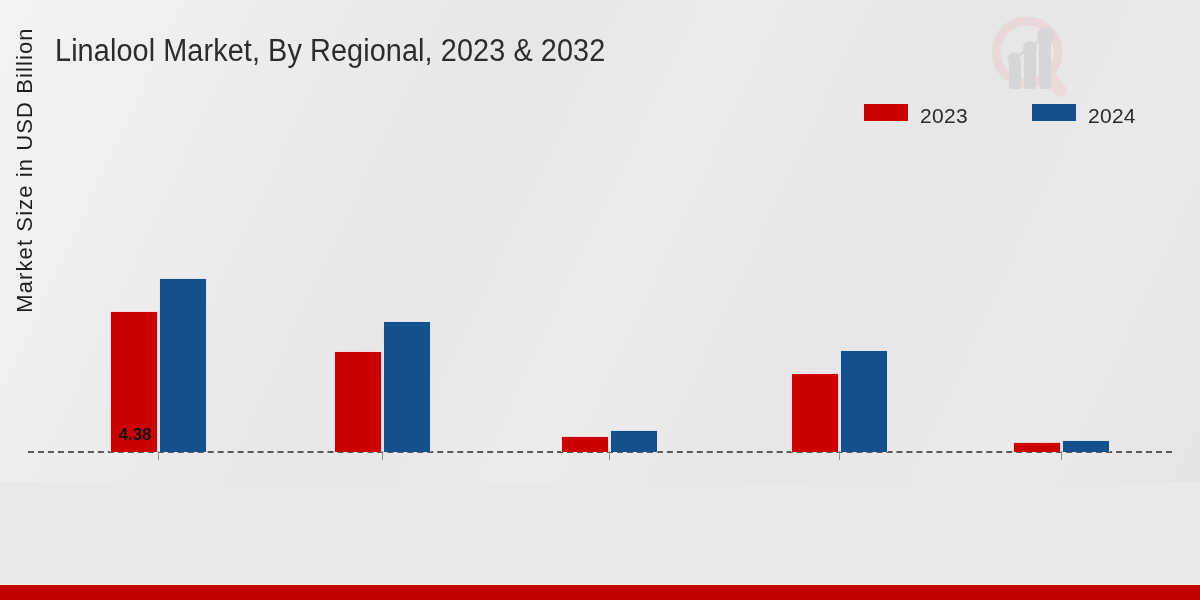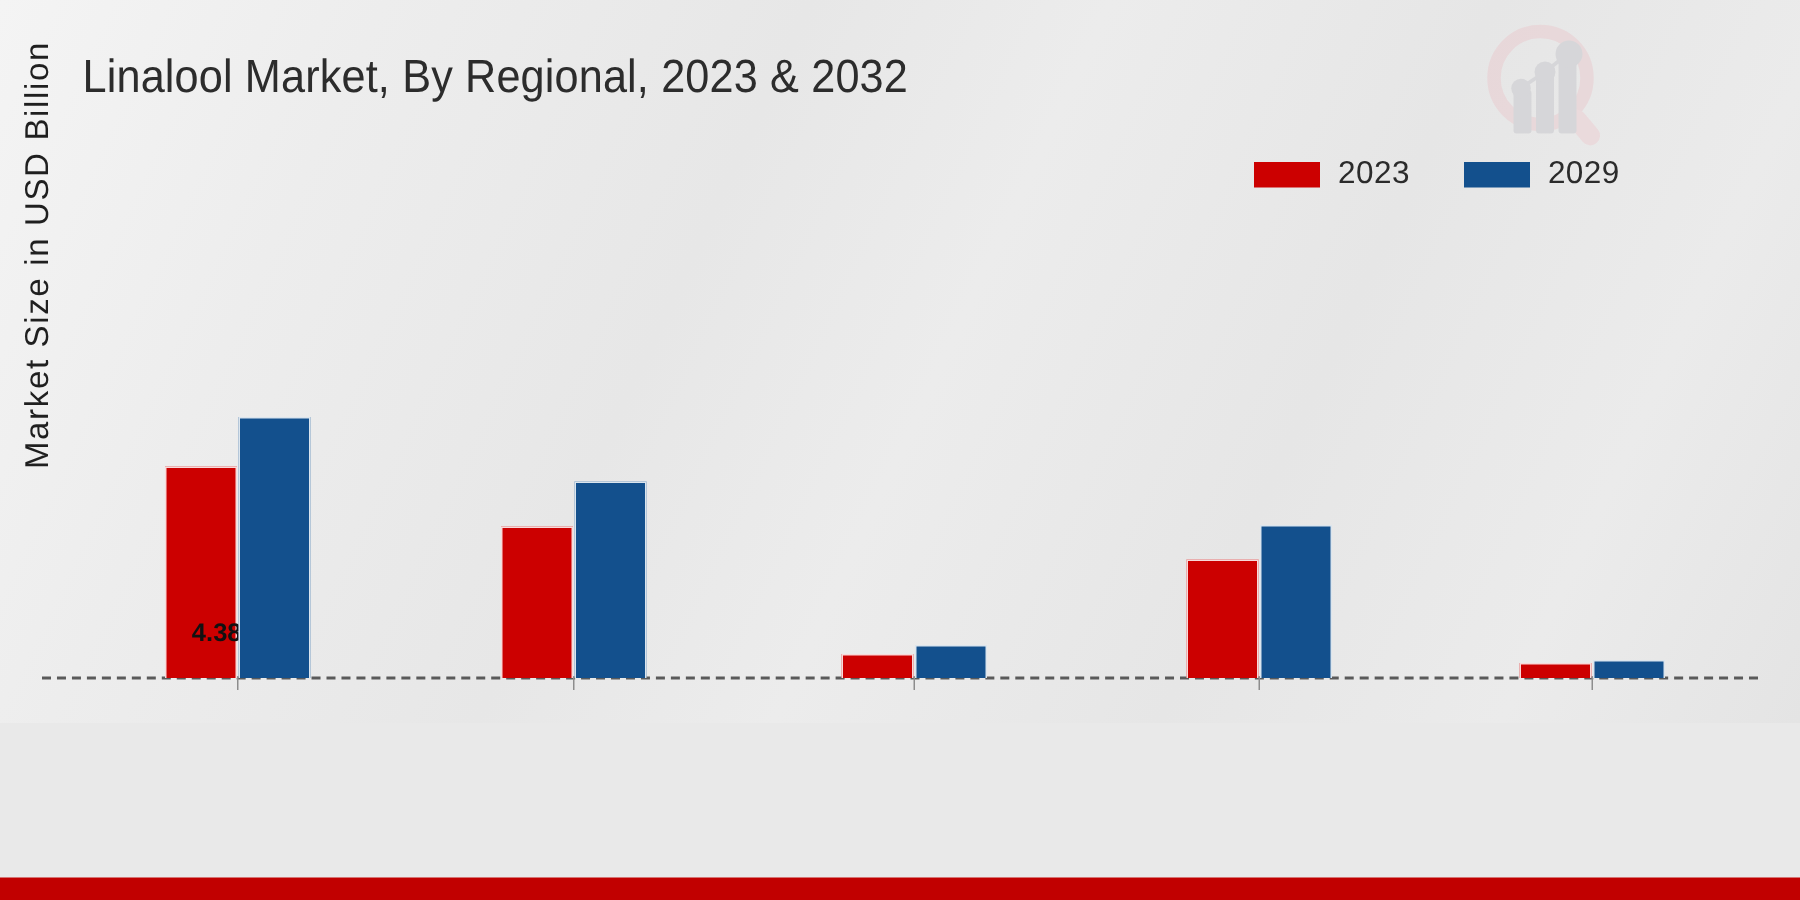--- a/index.html
+++ b/index.html
@@ -38,21 +38,21 @@
     white-space:nowrap;
     transform:scaleX(.93);
     transform-origin:left center;
   }
 
   
   #legend {
     position:absolute; left:836px; top:104px;
     display:flex; align-items:center; gap:36px;
   }
-  .legend-item { display:flex; align-items:center; gap:12px; }
+  .legend-item { display:flex; align-items:flex-start; gap:12px;margin-left:28px; }
   .legend-swatch { width:44px; height:17px; display:block; }
   .legend-label {
     font-size:21px; color:#2b2b2b; letter-spacing:.3px;
   }
 
   
   #ylabel {
     position:absolute;
     left:-140px; top:157px;
     width:330px;
@@ -92,23 +92,23 @@
     position:absolute;
     bottom:140px;
     left:48px;
     width:1px; height:9px;
     background:#8d8d8d;
   }
 
   .bar-value {
     position:absolute;
     left:-2px;
-    bottom:20px;
+    bottom:7px;
     width:52px;
-    text-align:right;
+    text-align:center;
     font-size:17px;
     font-weight:bold;
     color:#111;
   }
 
   
   #footer-bar {
     position:absolute;
     left:0; top:585px;
     width:1200px; height:15px;
@@ -137,21 +137,21 @@
 
   <div id="title">Linalool Market, By Regional, 2023 &amp; 2032</div>
 
   <div id="legend">
     <div class="legend-item">
       <span class="legend-swatch" style="background:#cc0000"></span>
       <span class="legend-label">2023</span>
     </div>
     <div class="legend-item">
       <span class="legend-swatch" style="background:#13508d"></span>
-      <span class="legend-label">2029</span>
+      <span class="legend-label">2024</span>
     </div>
   </div>
 
   <div id="ylabel">Market Size in USD Billion</div>
 
   <div id="plot">
     <div id="baseline"></div>
 
     <div class="group" style="left:110px;">
       <div class="bar b2023" style="height:141px;">

